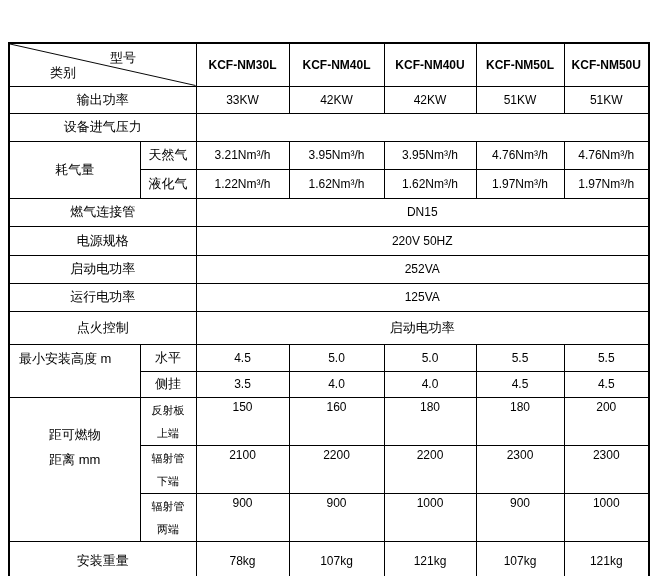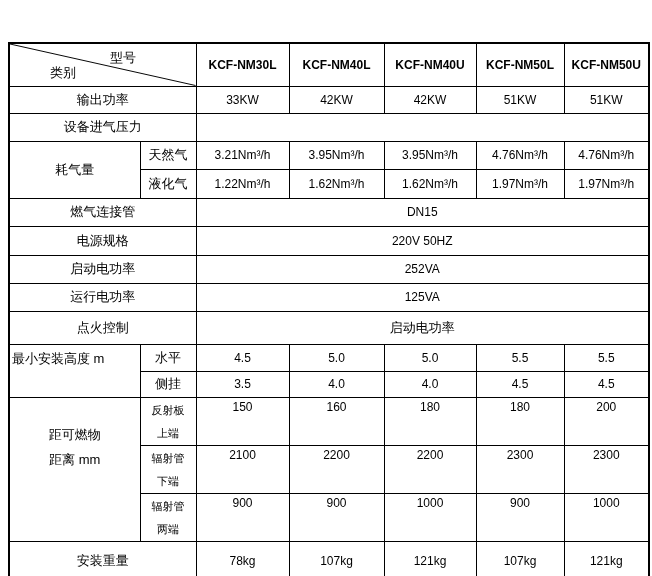--- a/index.html
+++ b/index.html
@@ -38,21 +38,21 @@
   tr.r32 { height: 40px; padding-left: 40px; }
   tr.r33 { height: 33px; }
   tr.r47 { height: 47px; }
   tr.r48 { height: 48px; }
   
   td.corner { position: relative; padding: 4px; margin-top: 24px; }
   td.corner svg { position: absolute; left: 0; top: 0; width: 100%; height: 100%; display: block; }
   td.corner .tr-lbl { position: absolute; top: 5px; left: 100px; font-size: 13px; }
   td.corner .bl-lbl { position: absolute; bottom: 4px; left: 40px; font-size: 13px; }
   
-  td.minh { text-align: left; vertical-align: top; padding: 5px 0 0 2px; font-size: 13px; }
+  td.minh { text-align: left; vertical-align: top; padding: 5px 0 0 9px; font-size: 13px; }
   td.dist { vertical-align: top; padding-top: 24px; font-size: 13px; }
   td.dist div { line-height: 25px; }
   td.sub2 { vertical-align: top; padding-top: 1px; font-size: 11px; }
   td.sub2 div { line-height: 23px; }
   td.vtop { vertical-align: top; padding-top: 2px; }
 </style>
 </head>
 <body>
 
 <div class="page">

